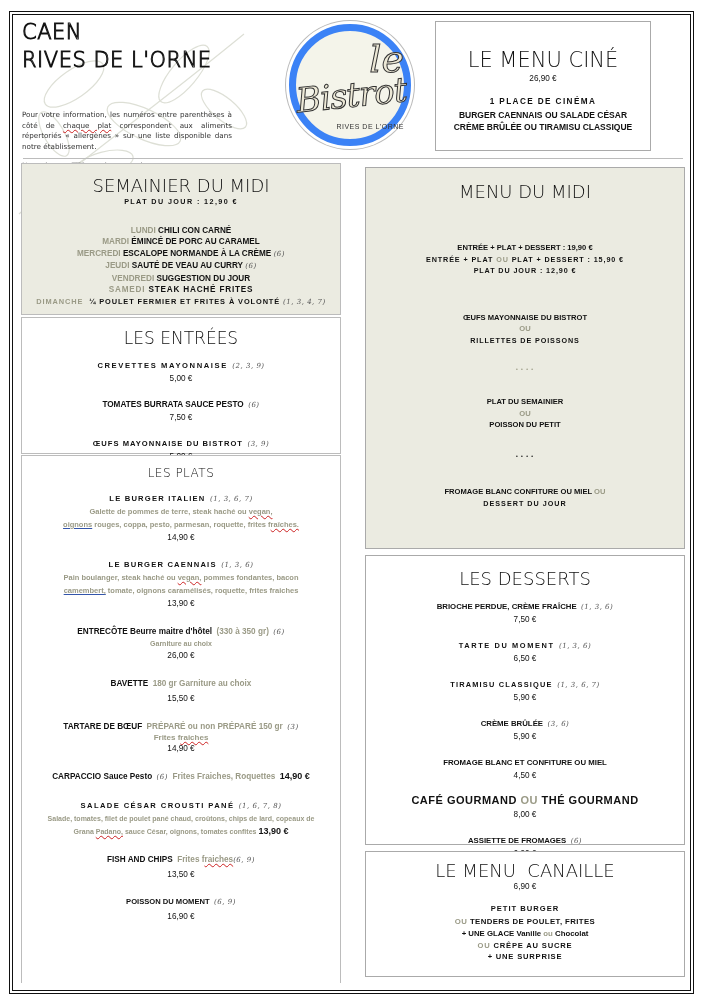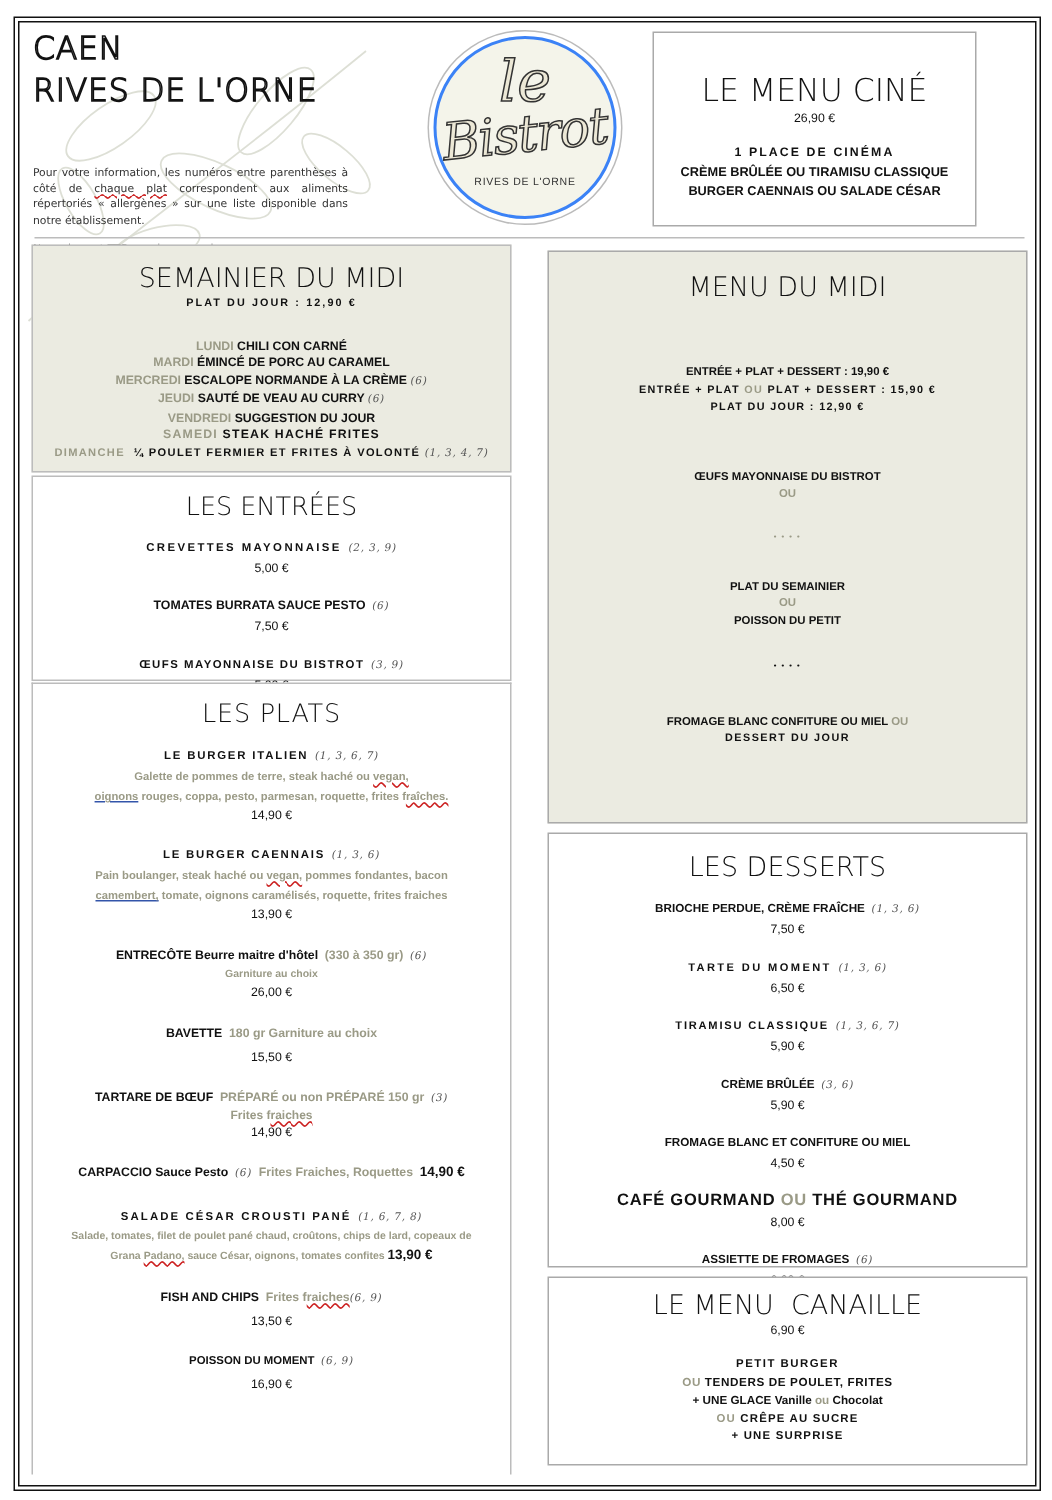--- a/index.html
+++ b/index.html
@@ -20,23 +20,23 @@
     font-size: 21px; line-height: 24px; letter-spacing: 0.5px; color: #fff;
     -webkit-text-stroke: 1px #111; text-transform: uppercase;
   }
   .note { margin-top: 50px; font-family: "DejaVu Sans", sans-serif; font-size: 7.2px; line-height: 10.5px; color: #333; text-align: justify; }
   .note2 { margin-top: 9px; font-family: "DejaVu Sans", sans-serif; font-size: 7.2px; color: #333; }
   .squiggle { text-decoration: underline wavy #c22; text-align: right; }
   .blue-ul { text-decoration: underline #3355aa; }
 
   .logo {
     position: absolute; left: 289px; top: 24px; width: 122px; height: 122px;
-    border-radius: 50%; border: 2px solid #3b82f6; background: #f4f4ea;
+    border-radius: 50%; border: 7px solid #3b82f6; background: #f4f4ea;
     box-shadow: 0 0 0 3px #fff, 0 0 0 4px #bbb;
-    text-align: center;
+    text-align: right;
   }
   .logo .le { position: absolute; left: 0; right: 0; top: 6px; font-family: "DejaVu Serif", serif; font-style: italic; font-size: 38px; color: #ece8d6; -webkit-text-stroke: 1px #333; }
   .logo .bistrot { position: absolute; left: 0; right: 0; top: 44px; font-family: "DejaVu Serif", serif; font-style: italic; font-size: 34px; color: #ece8d6; -webkit-text-stroke: 1px #333; letter-spacing: -1px; transform: rotate(-6deg); }
   .logo .rives { position: absolute; left: 0; right: 0; top: 92px; font-size: 7px; letter-spacing: 0.5px; color: #333; }
 
   .box { position: absolute; border: 1px solid #bcbcbc; background: #fff; text-align: center; }
   .box.green { background: #ebebe1; }
   .title { font-family: "DejaVu Sans", sans-serif; font-weight: 200; color: #111; }
   .b { font-weight: bold; font-size: 8.2px; line-height: 11.5px; }
   .sp { letter-spacing: 1.4px; }
@@ -77,22 +77,22 @@
 <div class="logo">
   <div class="le">le</div>
   <div class="bistrot">Bistrot</div>
   <div class="rives">RIVES DE L'ORNE</div>
 </div>
 
 <div class="box" style="left:435px; top:21px; width:216px; height:130px; border-color:#aaa;">
   <div class="title" style="font-size:21px; margin-top:26px;">LE MENU CINÉ</div>
   <div class="price" style="margin-top:2px;">26,90 €</div>
   <div class="b sp" style="margin-top:13px;">1 PLACE DE CINÉMA</div>
+  <div class="b" style="margin-top:2px; font-size:8.5px;">BURGER CAENNAIS OU SALADE CÉSAR</div>
   <div class="b" style="margin-top:1px; font-size:8.5px;">CRÈME BRÛLÉE OU TIRAMISU CLASSIQUE</div>
-  <div class="b" style="margin-top:2px; font-size:8.5px;">BURGER CAENNAIS OU SALADE CÉSAR</div>
 </div>
 
 <div class="divline"></div>
 
 <div class="box green" style="left:21px; top:163px; width:320px; height:152px;">
   <div class="title" style="font-size:18px; margin-top:11px;">SEMAINIER DU MIDI</div>
   <div class="b sp" style="font-size:7.2px; margin-top:0px;">PLAT DU JOUR : 12,90 €</div>
   <div style="margin-top:17px;">
     <div class="b"><span class="g">LUNDI</span> <span>CHILI CON CARNÉ</span></div>
     <div class="b"><span class="g">MARDI</span> <span>ÉMINCÉ DE PORC AU CARAMEL</span></div>
@@ -114,21 +114,21 @@
     <div class="b" style="display:inline;">TOMATES BURRATA SAUCE PESTO</div> <span class="al">(6)</span>
     <div class="price">7,50 €</div>
   </div>
   <div class="item">
     <div class="b sp" style="display:inline; font-size:7.6px; letter-spacing:1px;">ŒUFS MAYONNAISE DU BISTROT</div> <span class="al">(3, 9)</span>
     <div class="price">5,00 €</div>
   </div>
 </div>
 
 <div class="box" style="left:21px; top:455px; width:320px; height:528px; border-bottom:none;">
-  <div class="title" style="font-size:17px; margin-top:10px; letter-spacing:0.5px;">LES PLATS</div>
+  <div class="title" style="font-size:12px; margin-top:10px; letter-spacing:0.5px;">LES PLATS</div>
 
   <div style="margin-top:7px;">
     <span class="b sp" style="font-size:7.6px; letter-spacing:1.2px;">LE BURGER ITALIEN</span> <span class="al">(1, 3, 6, 7)</span>
     <div class="desc"><span>Galette de pommes de terre, steak haché ou </span><span class="squiggle">vegan,</span></div>
     <div class="desc"><span class="blue-ul">oignons</span><span> rouges, coppa, pesto, parmesan, roquette, frites f</span><span class="squiggle">raîches.</span></div>
     <div class="price">14,90  €</div>
   </div>
 
   <div style="margin-top:11px;">
     <span class="b sp" style="font-size:7.6px; letter-spacing:1.2px;">LE BURGER CAENNAIS</span> <span class="al">(1, 3, 6)</span>
@@ -180,20 +180,21 @@
 <div class="box green" style="left:365px; top:167px; width:320px; height:382px; border-color:#aaa;">
   <div class="title" style="font-size:18px; margin-top:13px;">MENU DU MIDI</div>
   <div style="margin-top:40px;">
     <div class="b" style="font-size:7.6px;">ENTRÉE + PLAT + DESSERT : 19,90 €</div>
     <div class="b sp" style="font-size:7.2px; letter-spacing:0.9px;"><span>ENTRÉE + PLAT </span><span class="g">OU</span><span> PLAT + DESSERT : 15,90 €</span></div>
     <div class="b sp" style="font-size:7.2px; letter-spacing:0.9px;">PLAT DU JOUR : 12,90 €</div>
   </div>
   <div style="margin-top:35px;">
     <div class="b" style="font-size:7.6px;">ŒUFS MAYONNAISE DU BISTROT</div>
     <div class="g" style="font-size:7.6px; line-height:11.5px;">OU</div>
+    <div class="b sp" style="font-size:7.2px; letter-spacing:0.9px;">RILLETTES DE POISSONS</div>
   </div>
   <div class="g" style="margin-top:20px; font-size:5px; letter-spacing:1px;">• • • •</div>
   <div style="margin-top:24px;">
     <div class="b" style="font-size:7.6px;">PLAT DU SEMAINIER</div>
     <div class="g" style="font-size:7.6px; line-height:11.5px;">OU</div>
     <div class="b" style="font-size:7.6px;">POISSON DU PETIT</div>
   </div>
   <div class="b" style="margin-top:20px; font-size:5px; letter-spacing:1px;">• • • •</div>
   <div style="margin-top:24px;">
     <div class="b" style="font-size:7.6px;"><span>FROMAGE BLANC CONFITURE OU MIEL </span><span class="g">OU</span></div>

